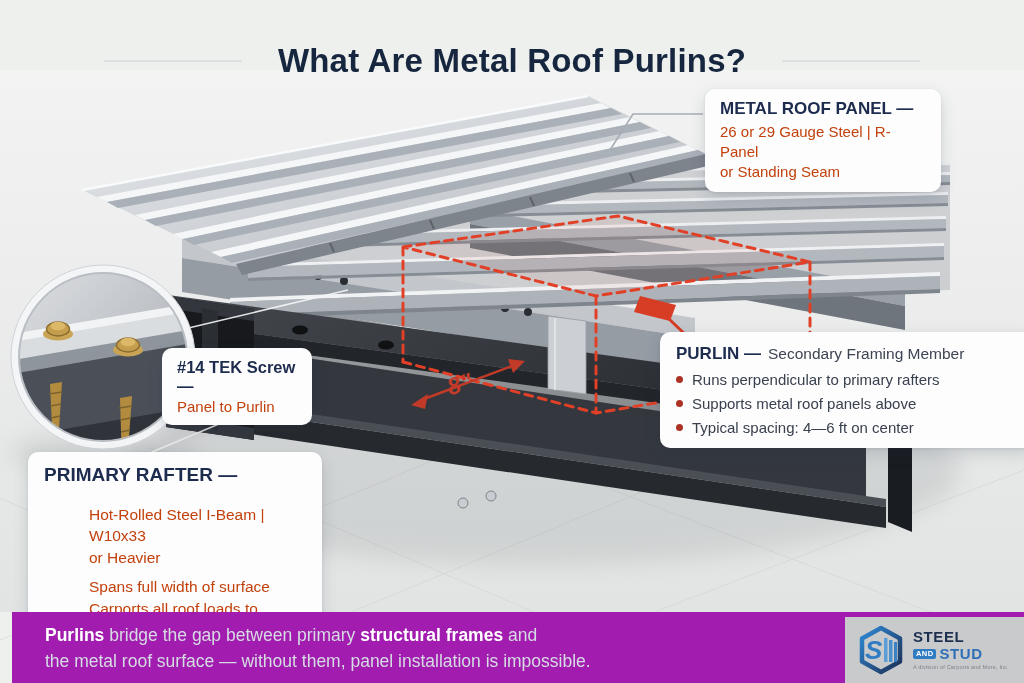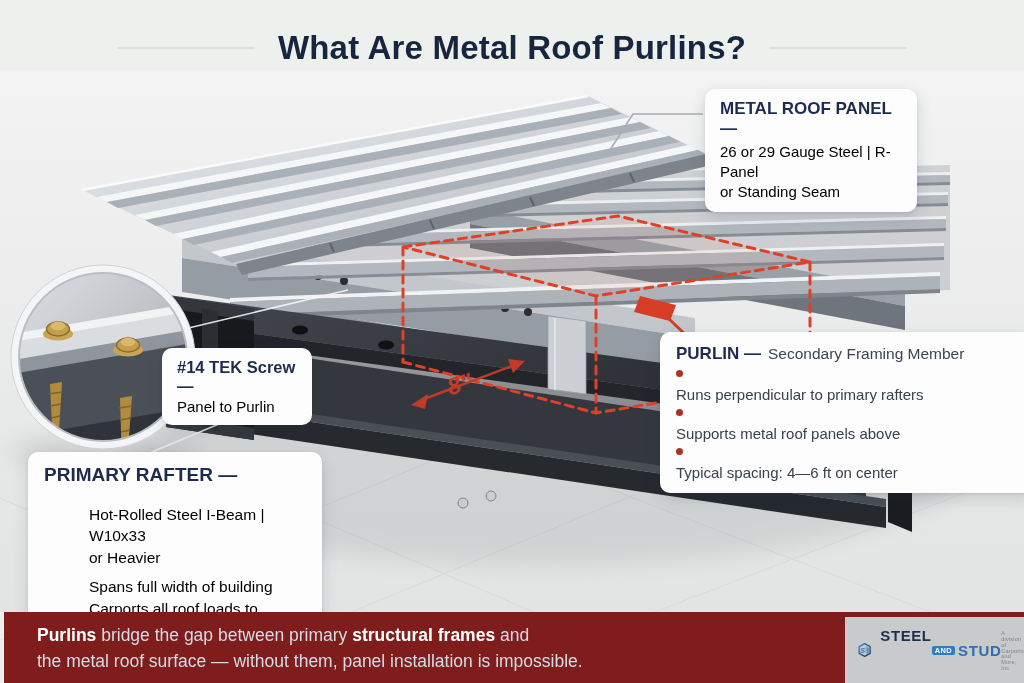--- a/index.html
+++ b/index.html
@@ -14,48 +14,48 @@
   .page-title{font-size:33px;font-weight:800;color:#17263f;letter-spacing:.2px;}
   
   #scene{position:absolute;left:0;top:0;width:1024px;height:683px;z-index:1;}
   
   .callout{
     position:absolute;background:#fdfdfe;border-radius:10px;
     box-shadow:0 6px 16px rgba(45,55,80,.16),0 1px 3px rgba(45,55,80,.10);
     padding:10px 15px;box-sizing:border-box;z-index:3;
   }
   .callout .head{font-weight:800;color:#1d2c4e;}
-  .callout .body{color:#000000;}
-  #callout-panel{left:705px;top:89px;width:212px;}
+  .callout .body{color:#c2410c;}
+  #callout-panel{left:705px;top:89px;width:236px;}
   #callout-panel .head{font-size:17px;margin-bottom:3px;}
   #callout-panel .body{font-size:15px;line-height:1.33;}
   #callout-tek{left:162px;top:348px;width:150px;}
   #callout-tek .head{font-size:16.5px;margin-bottom:2px;}
   #callout-tek .body{font-size:15px;}
   #callout-purlin{left:660px;top:332px;width:375px;padding:12px 16px;}
   #callout-purlin .headrow{display:flex;align-items:baseline;gap:7px;}
   #callout-purlin .head{font-size:17px;}
   #callout-purlin .sub{font-size:15.5px;color:#3d4452;}
-  .bullet-row{display:flex;gap:9px;margin-top:1px;align-items:flex-start;flex-direction:column;}
+  .bullet-row{display:flex;gap:9px;margin-top:7px;align-items:flex-start;}
   .bullet-dot{width:7px;height:7px;border-radius:50%;background:#ae3125;margin-top:5px;flex:none;}
   .bullet-text{font-size:15px;color:#39404e;}
   #callout-rafter{left:28px;top:452px;width:294px;padding:12px 16px;}
   #callout-rafter .head{font-size:19px;margin-bottom:18px;}
   #callout-rafter .body{font-size:15.5px;line-height:1.38;margin-left:45px;}
   #callout-rafter .body .gap{margin-top:8px;}
   
-  .footer{position:absolute;left:4px;right:0;bottom:0;height:71px;background:#7f1d1d;z-index:4;}
+  .footer{position:absolute;left:12px;right:0;bottom:0;height:71px;background:#a21caf;z-index:4;}
   .footer-text{position:absolute;left:33px;top:10px;font-size:17.5px;line-height:1.5;color:#d6dce3;}
   .footer-line{white-space:pre-wrap;}
   .footer-text .b{font-weight:700;color:#ffffff;}
   .logo-panel{
     position:absolute;right:0;bottom:0;width:179px;height:66px;background:#c8cacc;
     display:flex;align-items:center;padding-left:13px;box-sizing:border-box;gap:9px;z-index:5;
   }
-  .logo-text{display:flex;flex-direction:row;line-height:1.05;}
+  .logo-text{display:flex;flex-direction:column;line-height:1.05;}
   .logo-steel{font-size:15px;font-weight:800;color:#1d3050;letter-spacing:.6px;}
   .logo-row2{display:flex;align-items:center;gap:3px;margin-top:1px;}
   .logo-and{font-size:7.5px;font-weight:700;color:#fff;background:#2f7cc3;padding:1px 3px;border-radius:2px;letter-spacing:.4px;}
   .logo-stud{font-size:15px;font-weight:800;color:#2f6fb5;letter-spacing:.6px;}
   .logo-tagline{font-size:5.5px;color:#7e838b;margin-top:3px;letter-spacing:.2px;}
 </style>
 </head>
 <body>
 
 <svg id="scene" viewBox="0 0 1024 683" aria-hidden="true">
@@ -238,21 +238,21 @@
       <ellipse cx="128" cy="350" rx="15" ry="6.5" fill="#caa455"></ellipse>
       <ellipse cx="128" cy="345" rx="11.5" ry="7" fill="#c59e4d" stroke="#8a6d2f" stroke-width="1.4"></ellipse>
       <ellipse cx="128" cy="342" rx="7.5" ry="4.2" fill="#dcb968"></ellipse>
     </g>
     <circle cx="103" cy="357" r="84" fill="none" stroke="#b9bec4" stroke-width="2"></circle>
   </g>
 </svg>
 
 <div class="title-row">
   <span class="title-line"></span>
-  <h1 class="page-title" style="margin:3px;">What Are Metal Roof Purlins?</h1>
+  <h1 class="page-title" style="margin:16px;">What Are Metal Roof Purlins?</h1>
   <span class="title-line"></span>
 </div>
 
 <div class="callout" id="callout-panel">
   <div class="head">METAL ROOF PANEL —</div>
   <div class="body">
     <div>26 or 29 Gauge Steel | R-Panel</div>
     <div>or Standing Seam</div>
   </div>
 </div>
@@ -279,21 +279,21 @@
     <span class="bullet-dot"></span>
     <span class="bullet-text">Typical spacing: 4—6 ft on center</span>
   </div>
 </div>
 
 <div class="callout" id="callout-rafter">
   <div class="head">PRIMARY RAFTER —</div>
   <div class="body">
     <div>Hot-Rolled Steel I-Beam | W10x33</div>
     <div>or Heavier</div>
-    <div class="gap">Spans full width of building</div>
+    <div class="gap">Spans full width of surface</div>
     <div>Carports all roof loads to columns</div>
   </div>
 </div>
 
 <div class="footer">
   <div class="footer-text">
     <div class="footer-line"><span class="b">Purlins</span><span> bridge the gap between primary </span><span class="b">structural frames</span><span> and</span></div>
     <div class="footer-line">the metal roof surface — without them, panel installation is impossible.</div>
   </div>
 </div>

